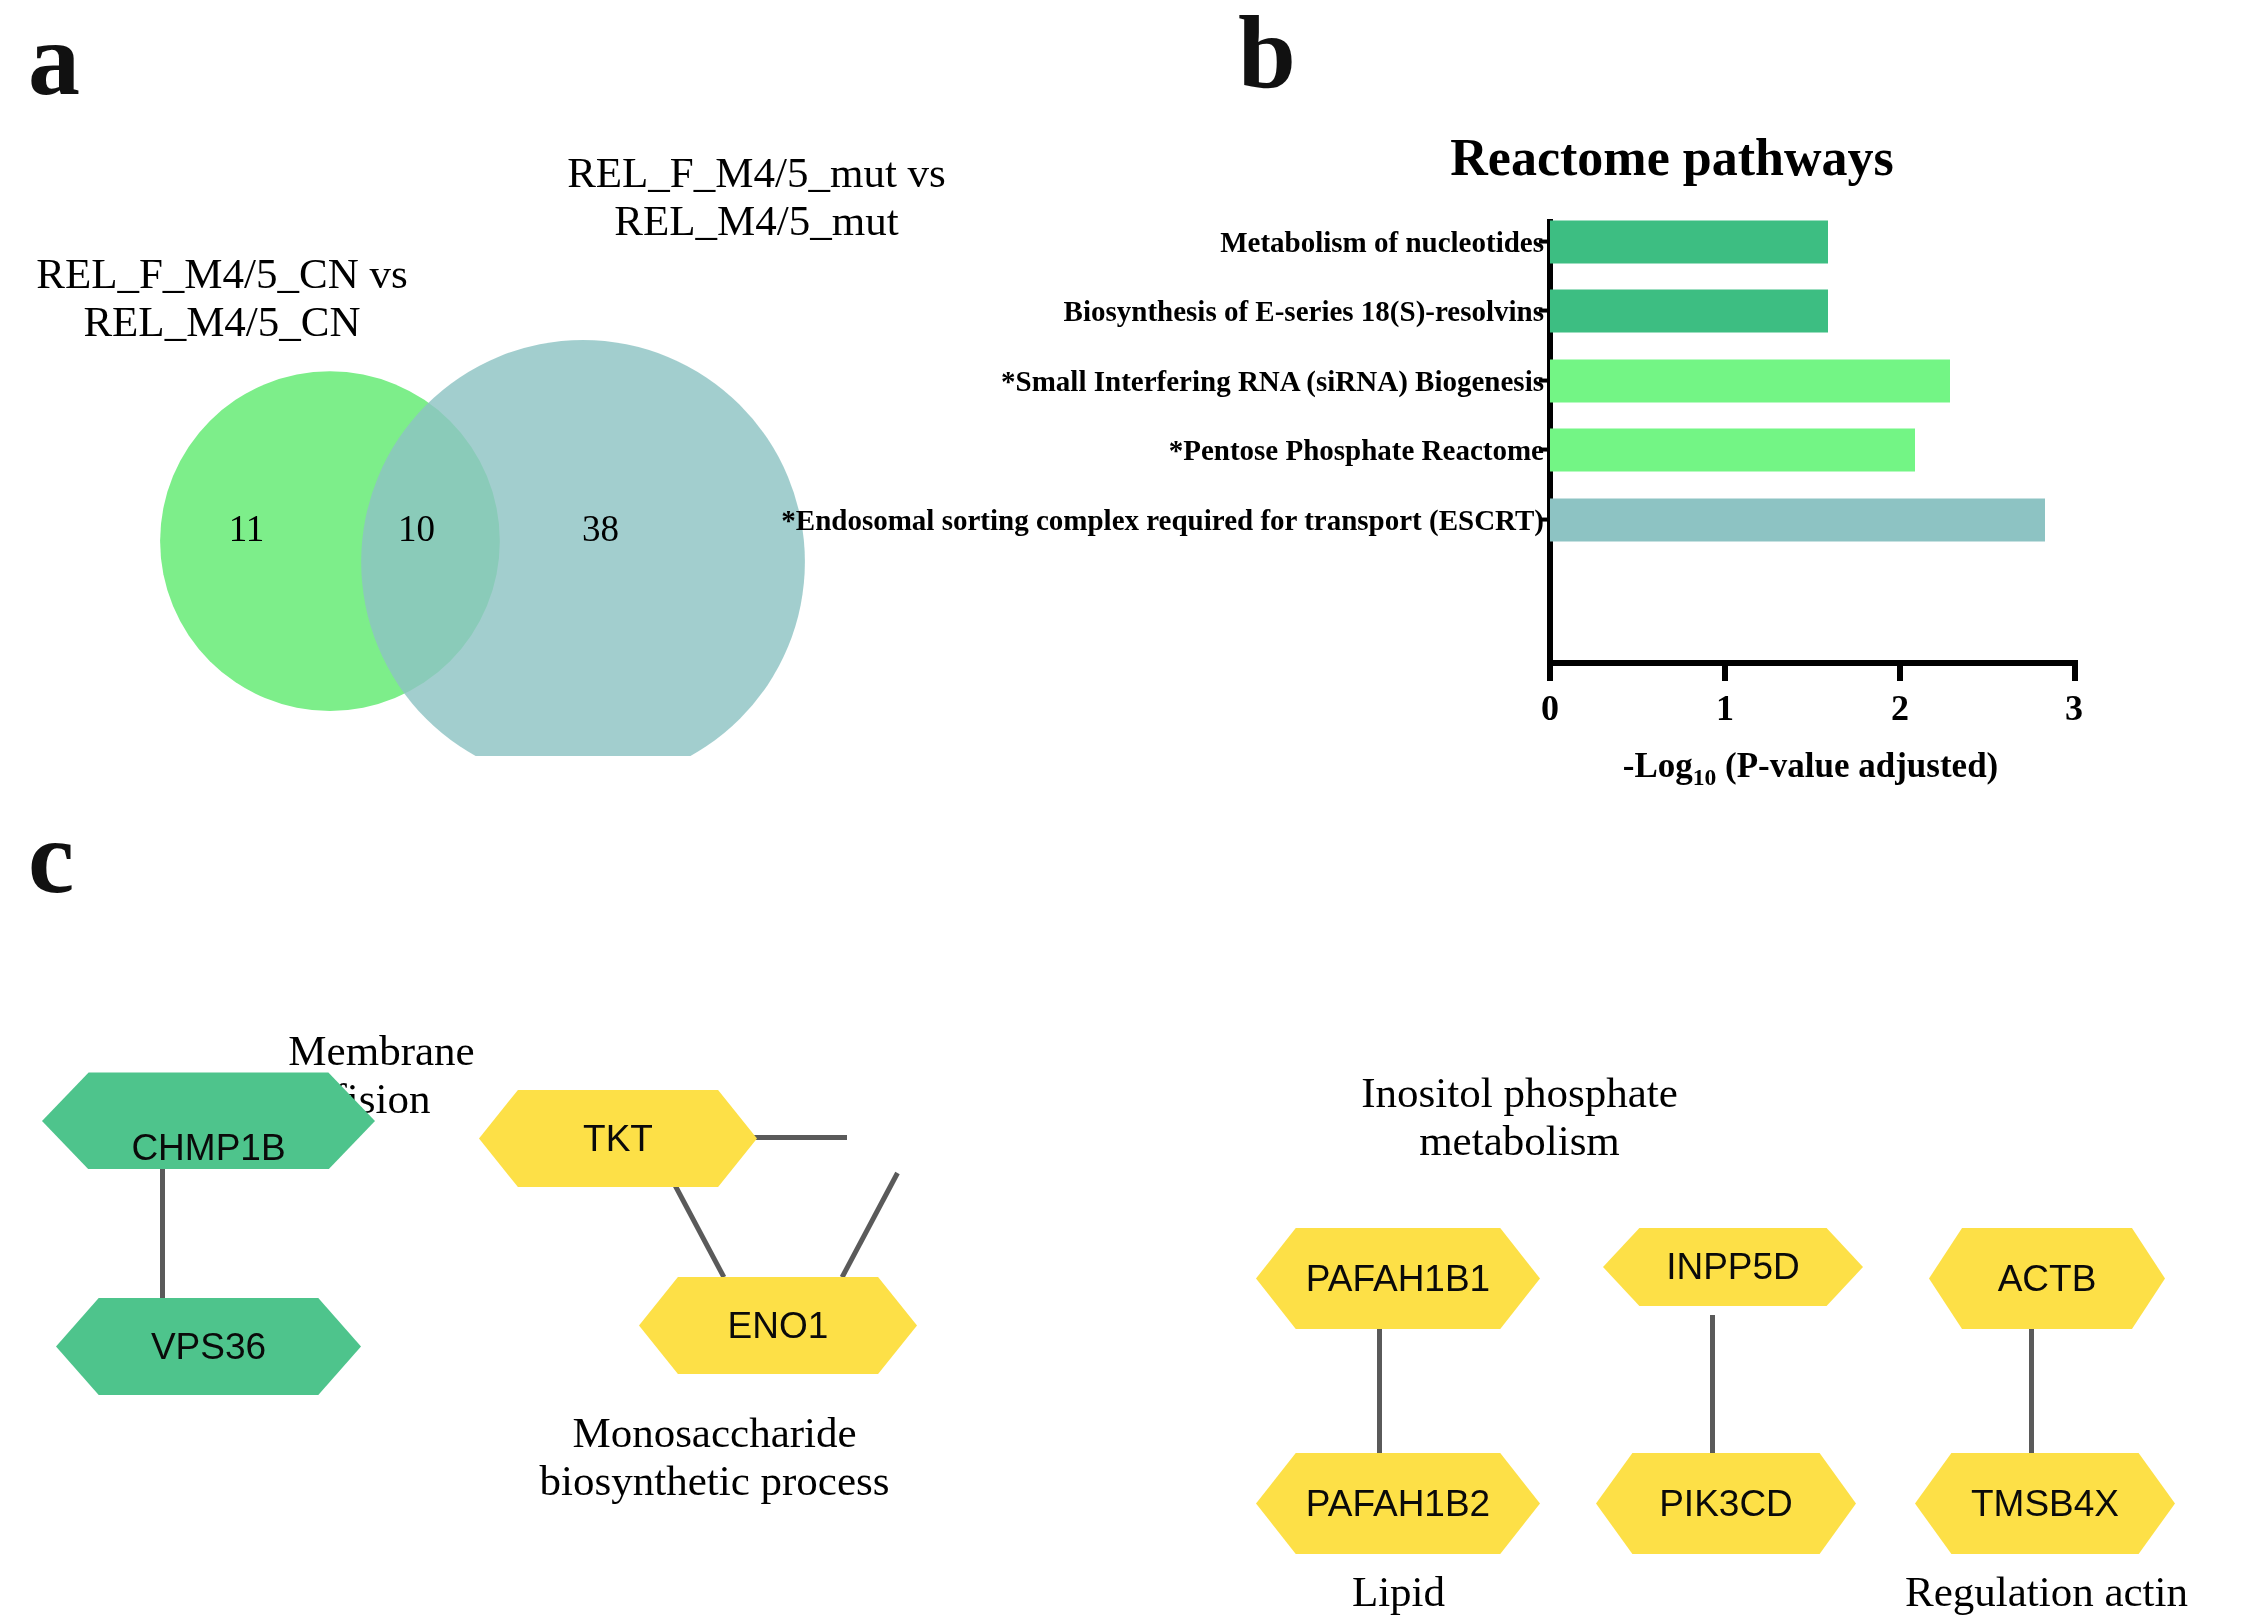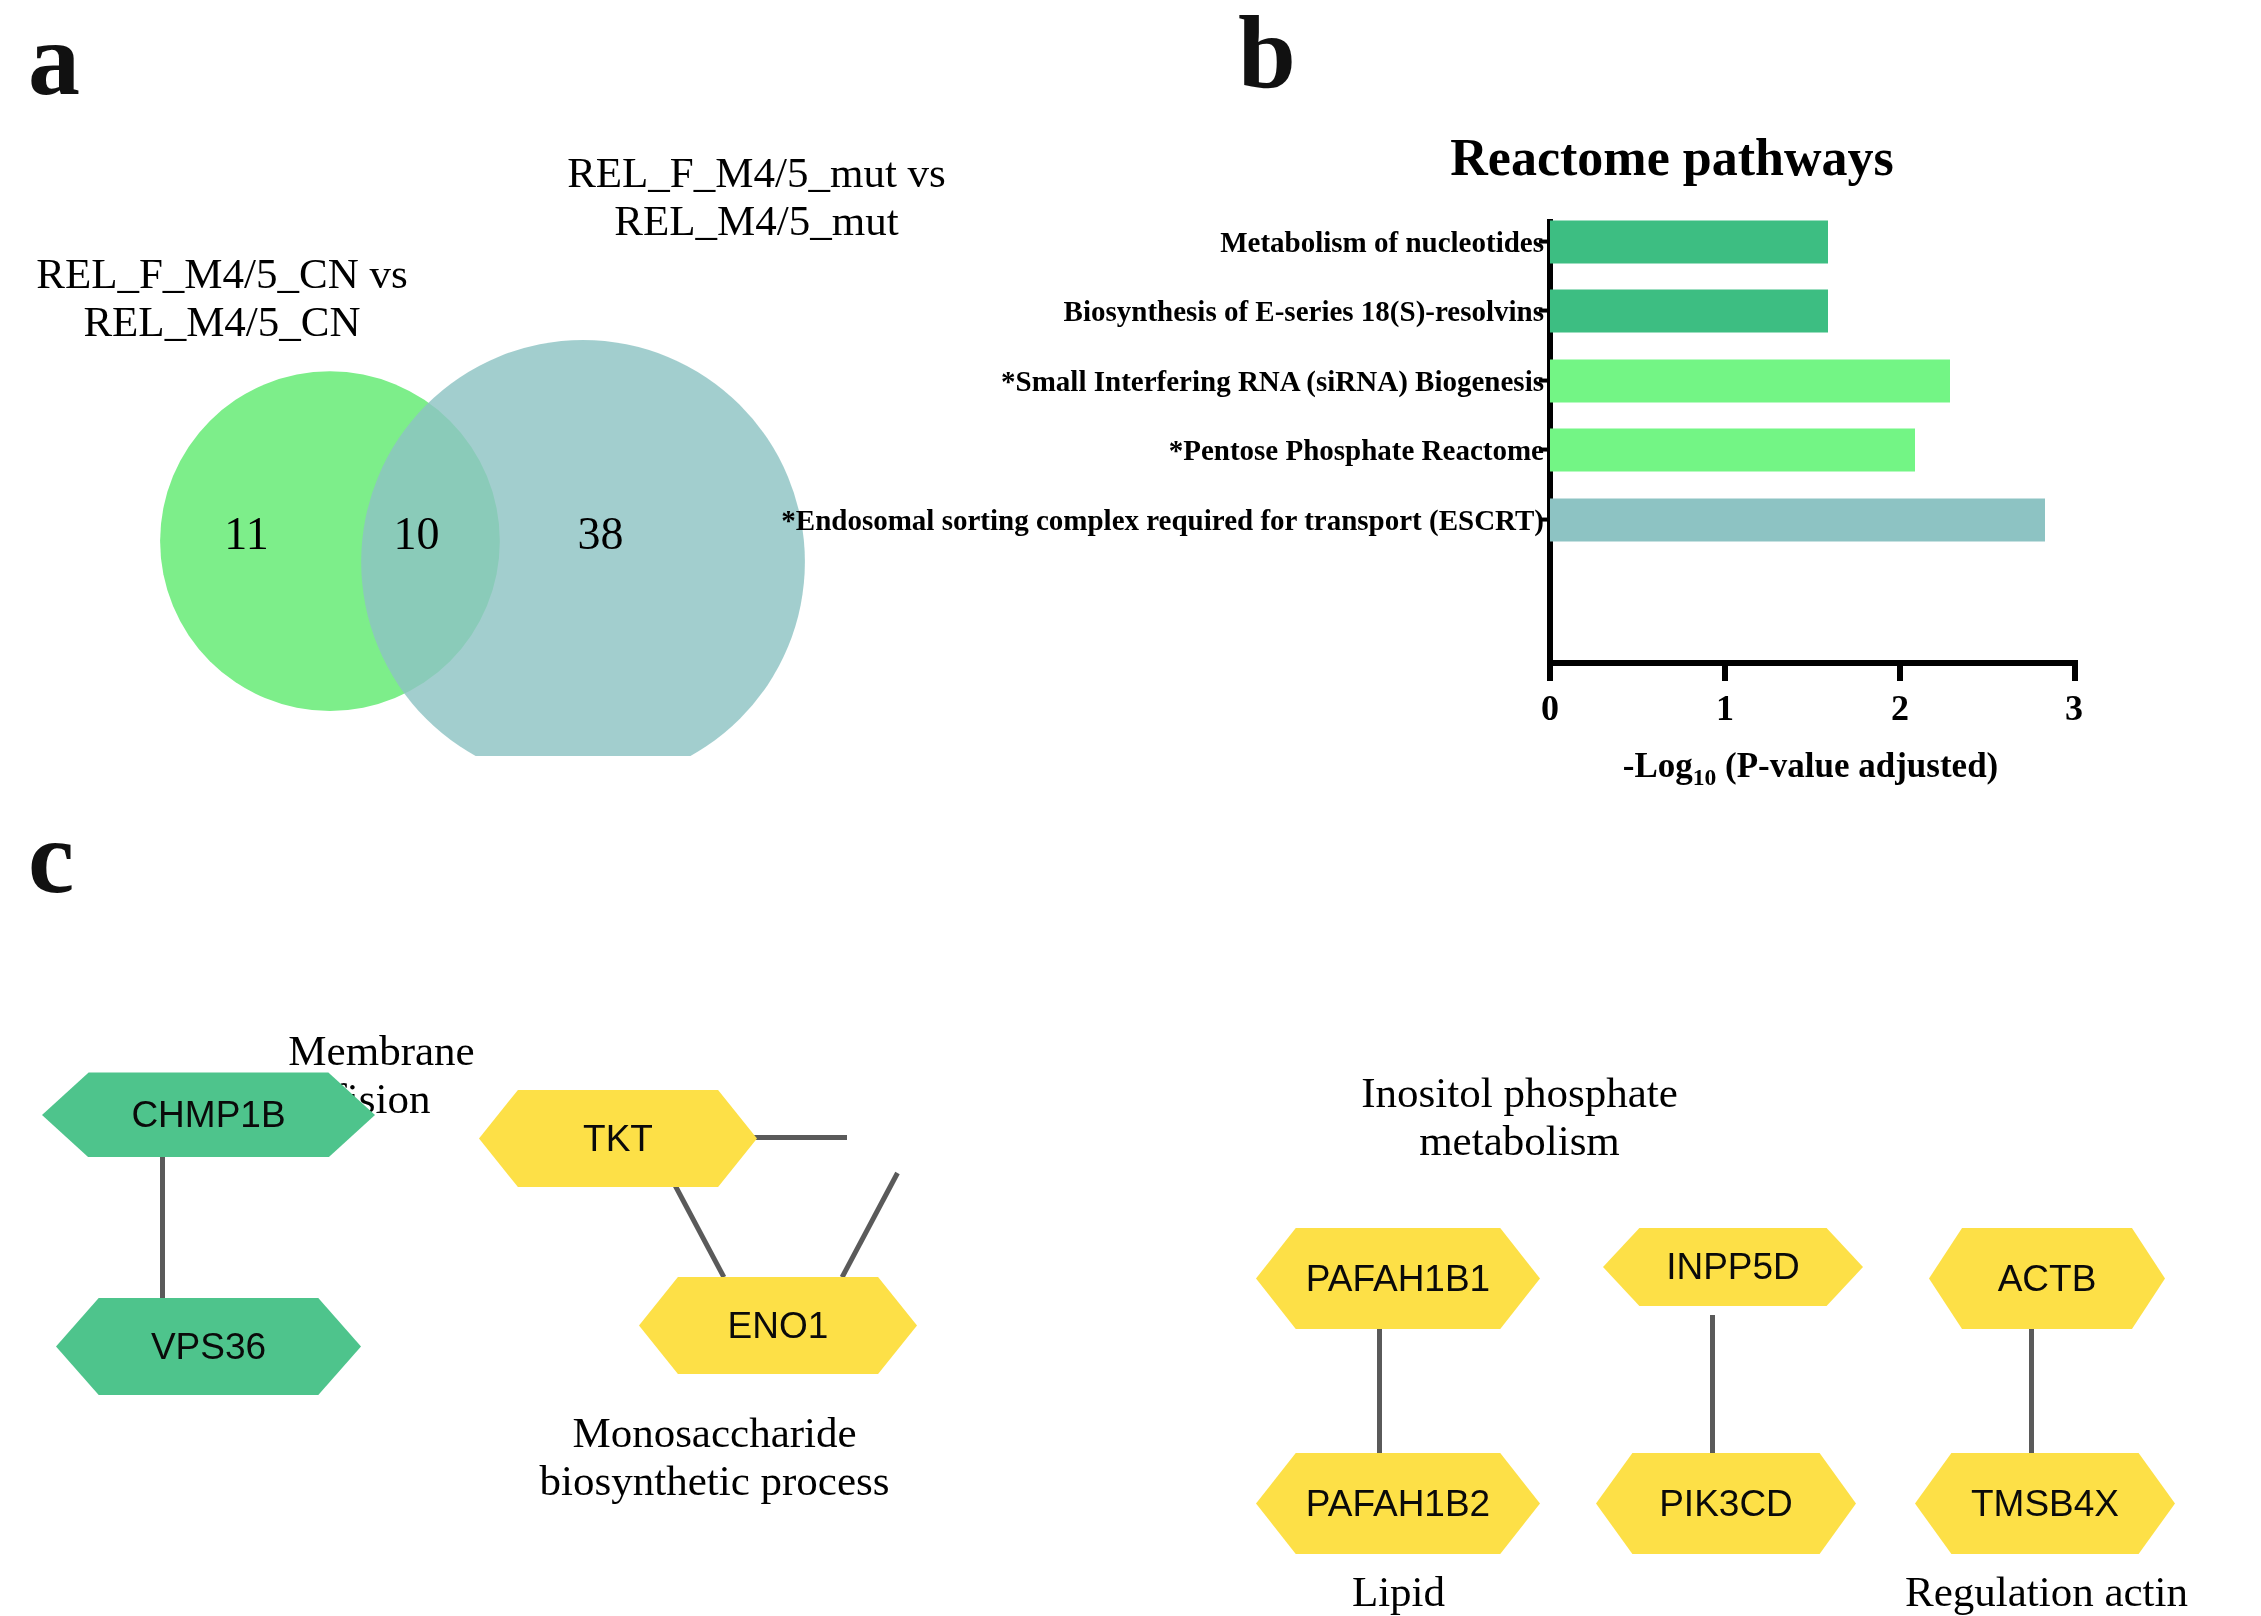--- a/index.html
+++ b/index.html
@@ -7,21 +7,21 @@
        font-family:"Liberation Serif", serif;color:#000;}
 
   .panel-letter{position:absolute;font-family:"Liberation Serif",serif;
        font-weight:700;font-size:104px;line-height:1;color:#111;}
 
   
   #panel-a{position:absolute;left:0;top:0;width:1110px;height:791px;}
   .venn-label{position:absolute;font-size:43px;line-height:1.12;
        font-weight:400;text-align:center;white-space:pre-line;}
   #venn-stage{position:absolute;left:160px;top:340px;width:645px;height:416px;}
-  .venn-count{position:absolute;font-size:46px;font-weight:400;
+  .venn-count{position:absolute;font-size:37px;font-weight:400;
        text-align:center;width:111px;font-family:Liberation Serif, serif;}
   #venn-count-left{left:31px;top:167px;}
   #venn-count-both{left:201px;top:167px;}
   #venn-count-right{left:385px;top:167px;}
 
   
   #panel-b{position:absolute;left:1110px;top:0px;width:1151px;height:819px;}
   #chart-title{position:absolute;left:0px;top:128px;width:1124px;text-align:center;
        font-size:52px;font-weight:700;}
   #chart-area{position:absolute;left:0px;top:208px;width:1138px;height:500px;}
@@ -134,21 +134,21 @@
 </div>
 
 <div id="panel-c">
 
   <div class="panel-letter" style="left:28px;top:7px;">c</div>
 
   <div class="cluster" style="left:42px;top:264px;width:430px;height:389px;">
     <div class="cluster-title" style="left:194px;top:-35px;width:291px;">Membrane
 fision</div>
     <div class="edge" style="left:118px;top:94px;width:4.9px;height:149px;"></div>
-    <div class="hex green" style="left:0px;top:10.4px;width:333px;height:85px;">
+    <div class="hex green" style="left:0px;top:10.4px;width:333px;height:97px;align-items:flex-end;">
       <span>CHMP1B</span>
     </div>
     <div class="hex green" style="left:14px;top:236px;width:305px;height:97px;">
       <span>VPS36</span>
     </div>
   </div>
 
   <div class="cluster" style="left:479px;top:278px;width:548px;height:416px;">
     <div class="edge" style="left:243px;top:59px;width:125px;height:4.9px;"></div>
     <div class="edge" style="left:187px;top:97px;width:4.9px;height:118px;transform:rotate(-28deg);transform-origin:top center;"></div>

